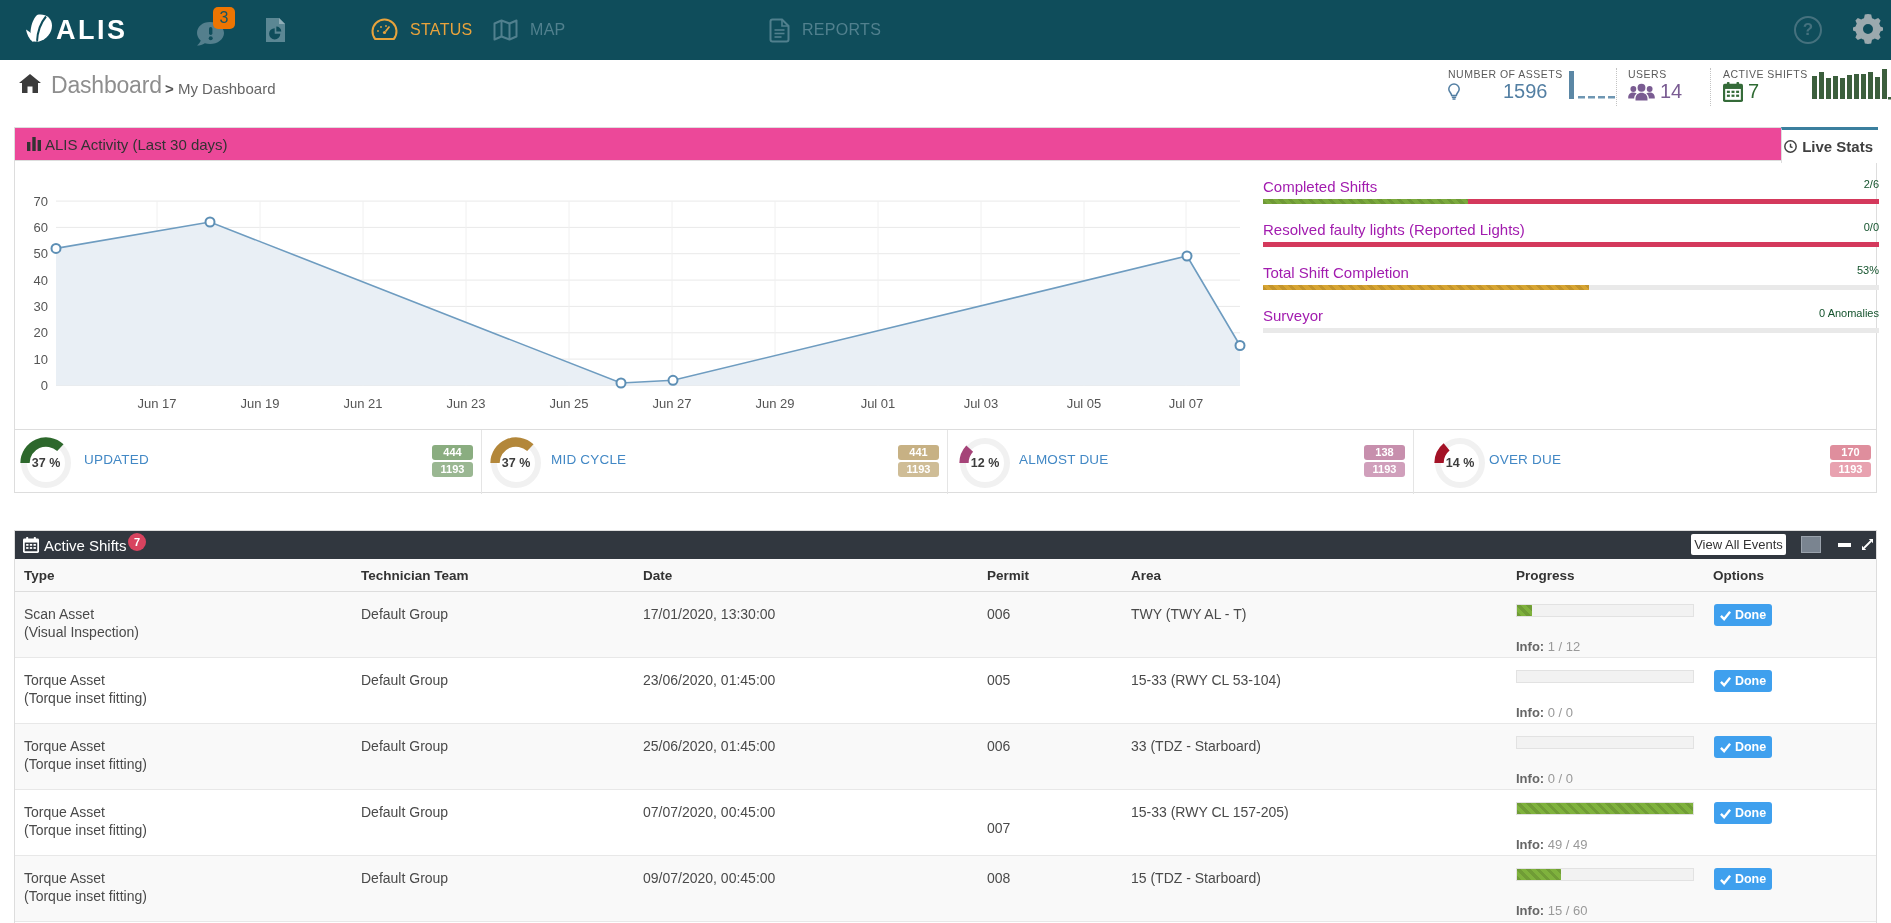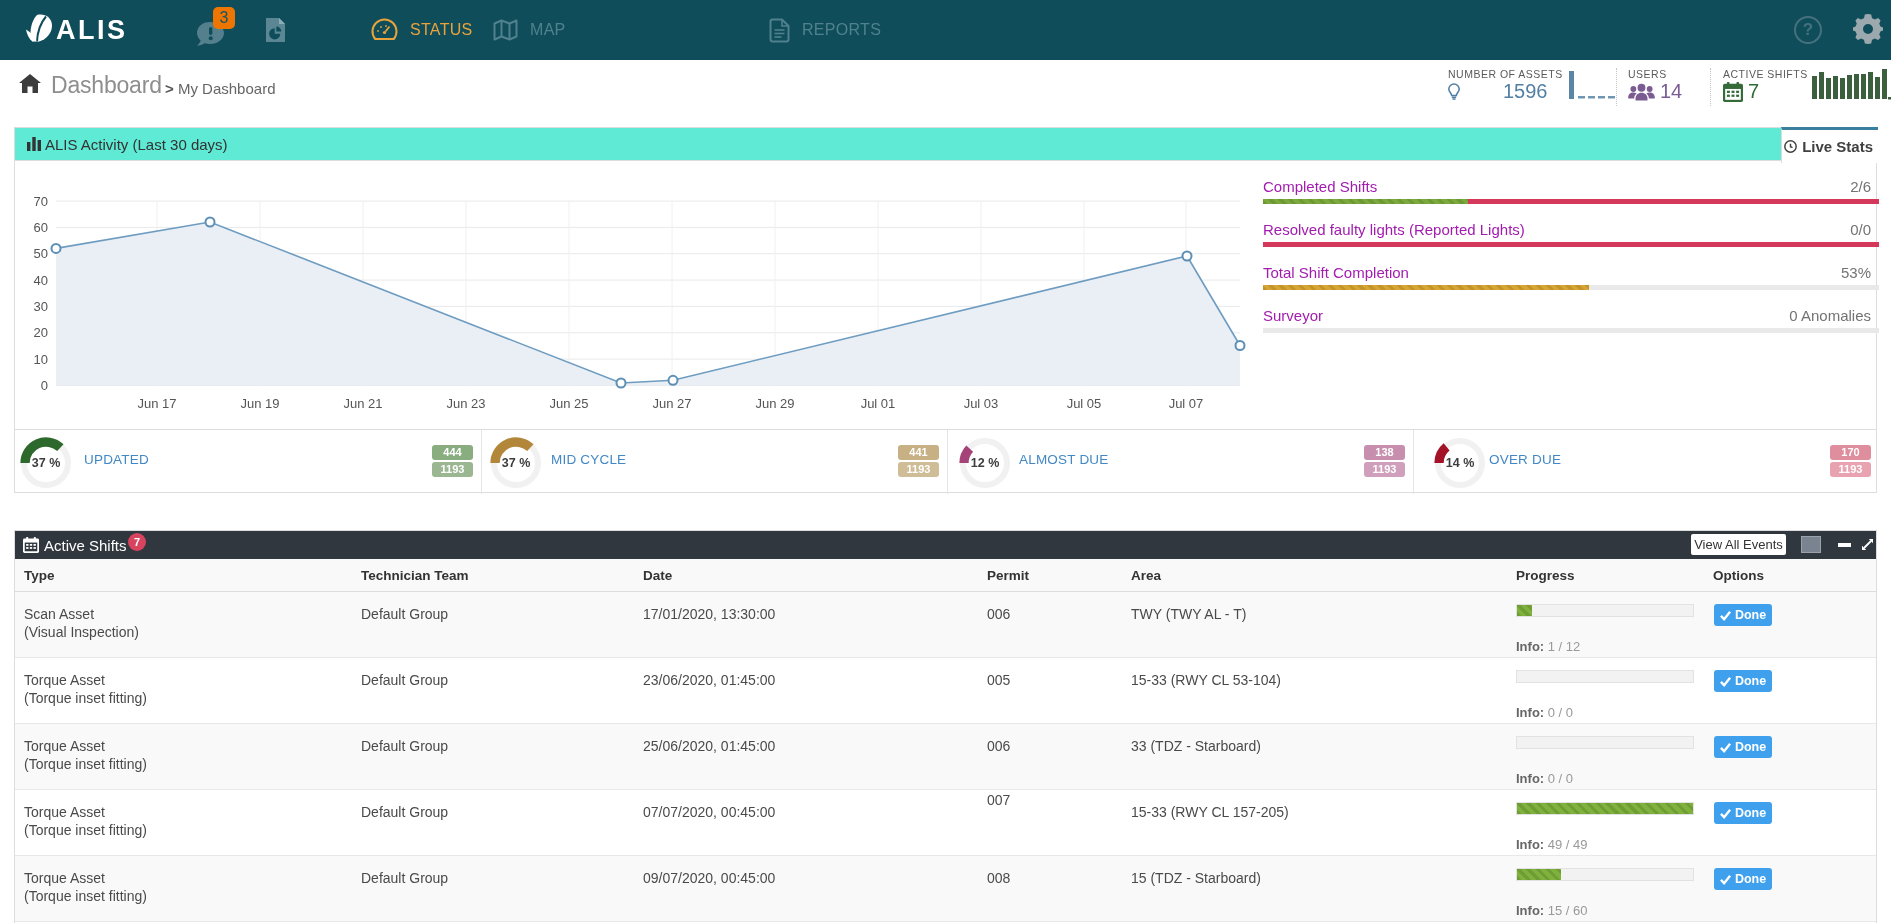--- a/index.html
+++ b/index.html
@@ -12,27 +12,27 @@
 .navitem svg { margin-right:12px; }
 
 #crumb { position:absolute; left:0; top:60px; width:1891px; height:67px; background:#fff; }
 #crumb .dash { position:absolute; left:51px; top:12px; font-size:23px; color:#8e8e8e; font-weight:400; letter-spacing:-0.2px; }
 #crumb .sub { position:absolute; left:165px; top:20px; font-size:15px; color:#666; }
 .statlabel { position:absolute; font-size:10.5px; color:#5a5a5a; letter-spacing:0.5px; }
 .statval { position:absolute; font-size:20px; display:flex; align-items:center; gap:5px; }
 .vsep { position:absolute; top:8px; height:38px; width:0; border-left:1px dotted #c3c3c3; }
 
 #panel1 { position:absolute; left:14px; top:127px; width:1863px; height:366px; background:#fff; border:1px solid #ddd; }
-#p1head { position:absolute; left:0; top:0; width:1861px; height:33px; background:#5eead4; border-bottom:1px solid #ddd; }
+#p1head { position:absolute; left:0; top:0; width:1861px; height:33px; background:#ec4899; border-bottom:1px solid #ddd; }
 #p1head .title { position:absolute; left:30px; top:8px; font-size:15px; color:#333; }
 #tab { position:absolute; left:1766px; top:-1px; width:97px; height:36px; background:#fff; border-top:3px solid #3b7f9e; border-left:1px solid #ddd; font-weight:bold; font-size:15px; color:#404040; display:flex; align-items:center; justify-content:flex-end; gap:5px; padding-right:5px; box-sizing:border-box; }
 
 .lsrow { position:absolute; left:1248px; width:616px; }
 .lsrow .lab { font-size:15px; color:#a21caf; }
-.lsrow .val { position:absolute; right:8px; top:0; font-size:15px; color:#737373; }
+.lsrow .val { position:absolute; right:0; top:0; font-size:11px; color:#14532d; }
 .lsbar { position:absolute; left:1248px; width:616px; height:5px; background:#e9e9e9; overflow:hidden; }
 
 #kpis { position:absolute; left:0; top:301px; width:1861px; height:64px; border-top:1px solid #ddd; }
 .kcell { position:absolute; top:0; height:64px; }
 .kcell .sep { position:absolute; left:0; top:0; height:64px; border-left:1px solid #e5e5e5; }
 .donut { position:absolute; left:7px; top:7px; width:52px; height:52px; }
 .donut.pct { display:flex; align-items:center; justify-content:center; font-size:12.5px; font-weight:bold; color:#3d3d3d; }
 .klabel { position:absolute; left:68px; top:22px; font-size:13.5px; color:#4288c5; letter-spacing:0.2px; }
 .kbadges { position:absolute; top:15px; width:41px; }
 .kbadge { display:block; width:41px; height:15px; line-height:15px; margin-bottom:2px; border-radius:3px; font-size:11px; font-weight:bold; color:#fff; text-align:center; box-sizing:border-box; }
@@ -421,21 +421,21 @@
     <div class="ptrack" style="left:1501px;top:12px;"></div>
     <div class="info" style="left:1501px;top:47px;"><b>Info:</b> 0 / 0</div>
     <div class="donebtn" style="left:1699px;top:12px;"><svg width="11" height="11" viewBox="0 0 12 12">
           <path d="M1 6.5 L4.5 10 L11 2" fill="none" stroke="#fff" stroke-width="2.6"></path>
         </svg>Done</div>
   </div>
   <div class="trow" style="top:259px;">
     <div class="td" style="left:9px;top:13px;">Torque Asset<br>(Torque inset fitting)</div>
     <div class="td" style="left:346px;top:13px;">Default Group</div>
     <div class="td" style="left:628px;top:13px;">07/07/2020, 00:45:00</div>
-    <div class="td" style="left:972px;top:1px;">007</div>
+    <div class="td" style="left:972px;top:29px;">007</div>
     <div class="td" style="left:1116px;top:13px;">15-33 (RWY CL 157-205)</div>
     <div class="ptrack" style="left:1501px;top:12px;">
         <div class="pfill" style="width:176px;"></div>
       </div>
     <div class="info" style="left:1501px;top:47px;"><b>Info:</b> 49 / 49</div>
     <div class="donebtn" style="left:1699px;top:12px;"><svg width="11" height="11" viewBox="0 0 12 12">
           <path d="M1 6.5 L4.5 10 L11 2" fill="none" stroke="#fff" stroke-width="2.6"></path>
         </svg>Done</div>
   </div>
   <div class="trow odd" style="top:325px;">

